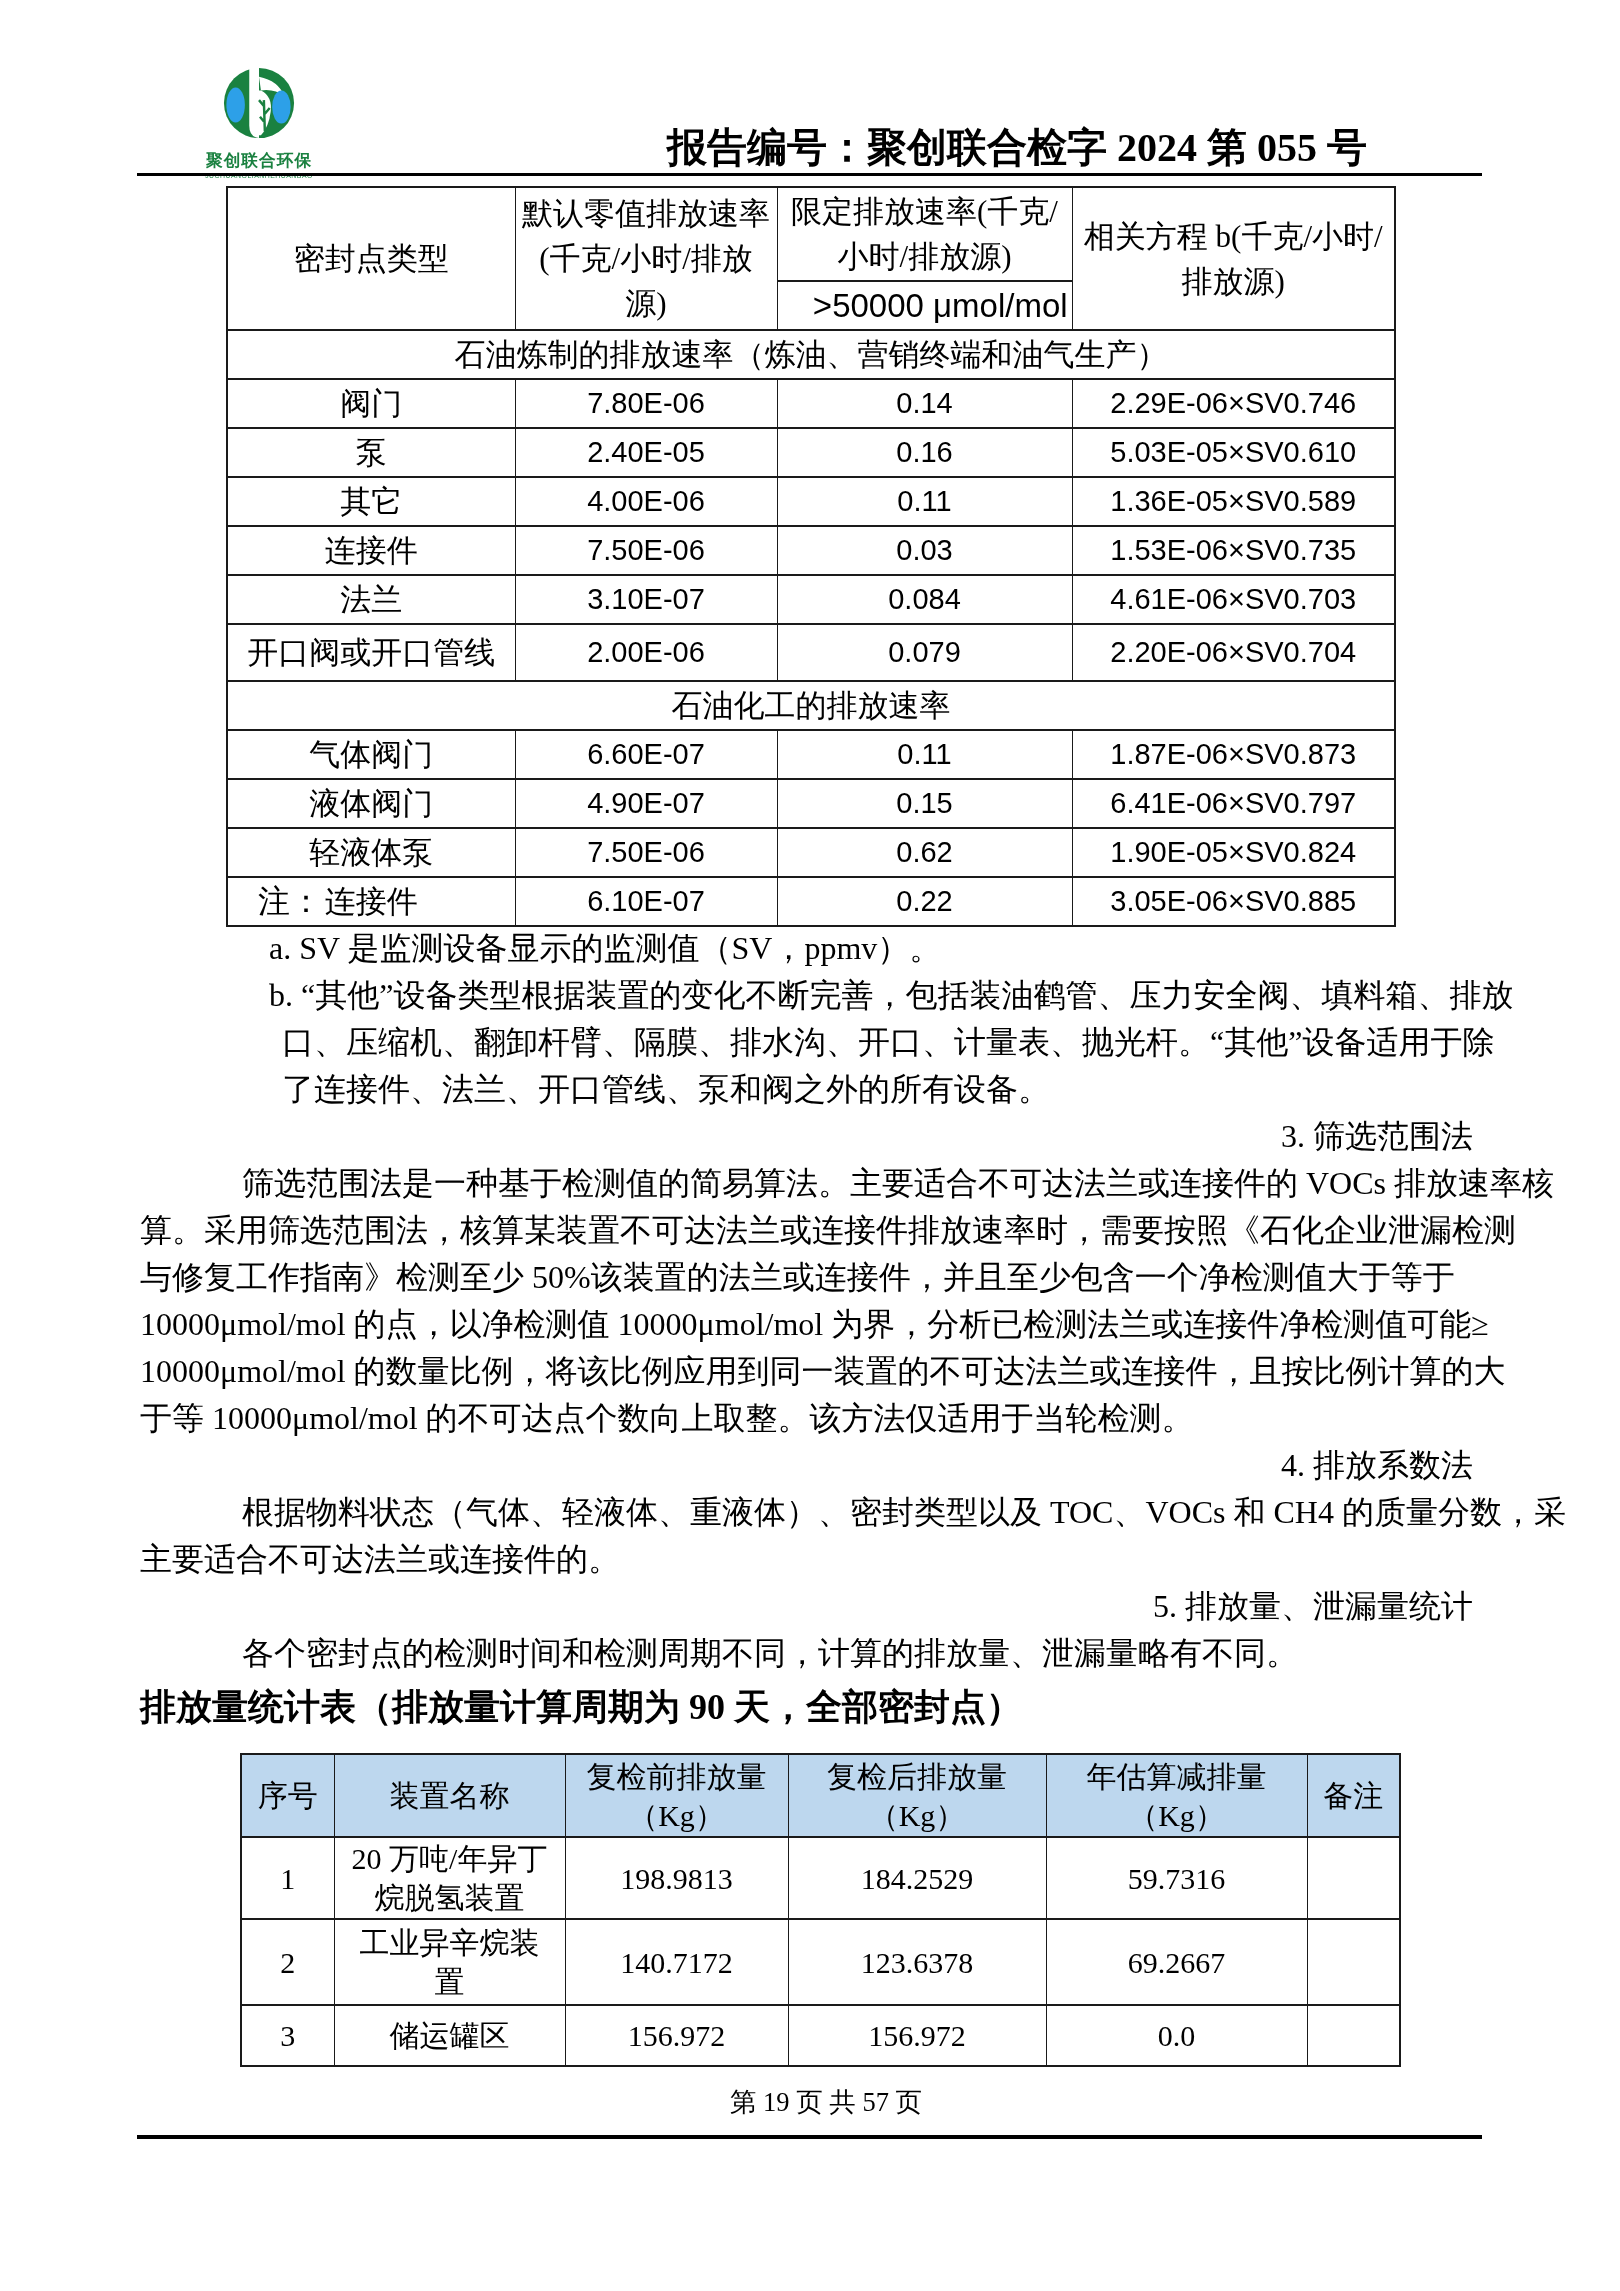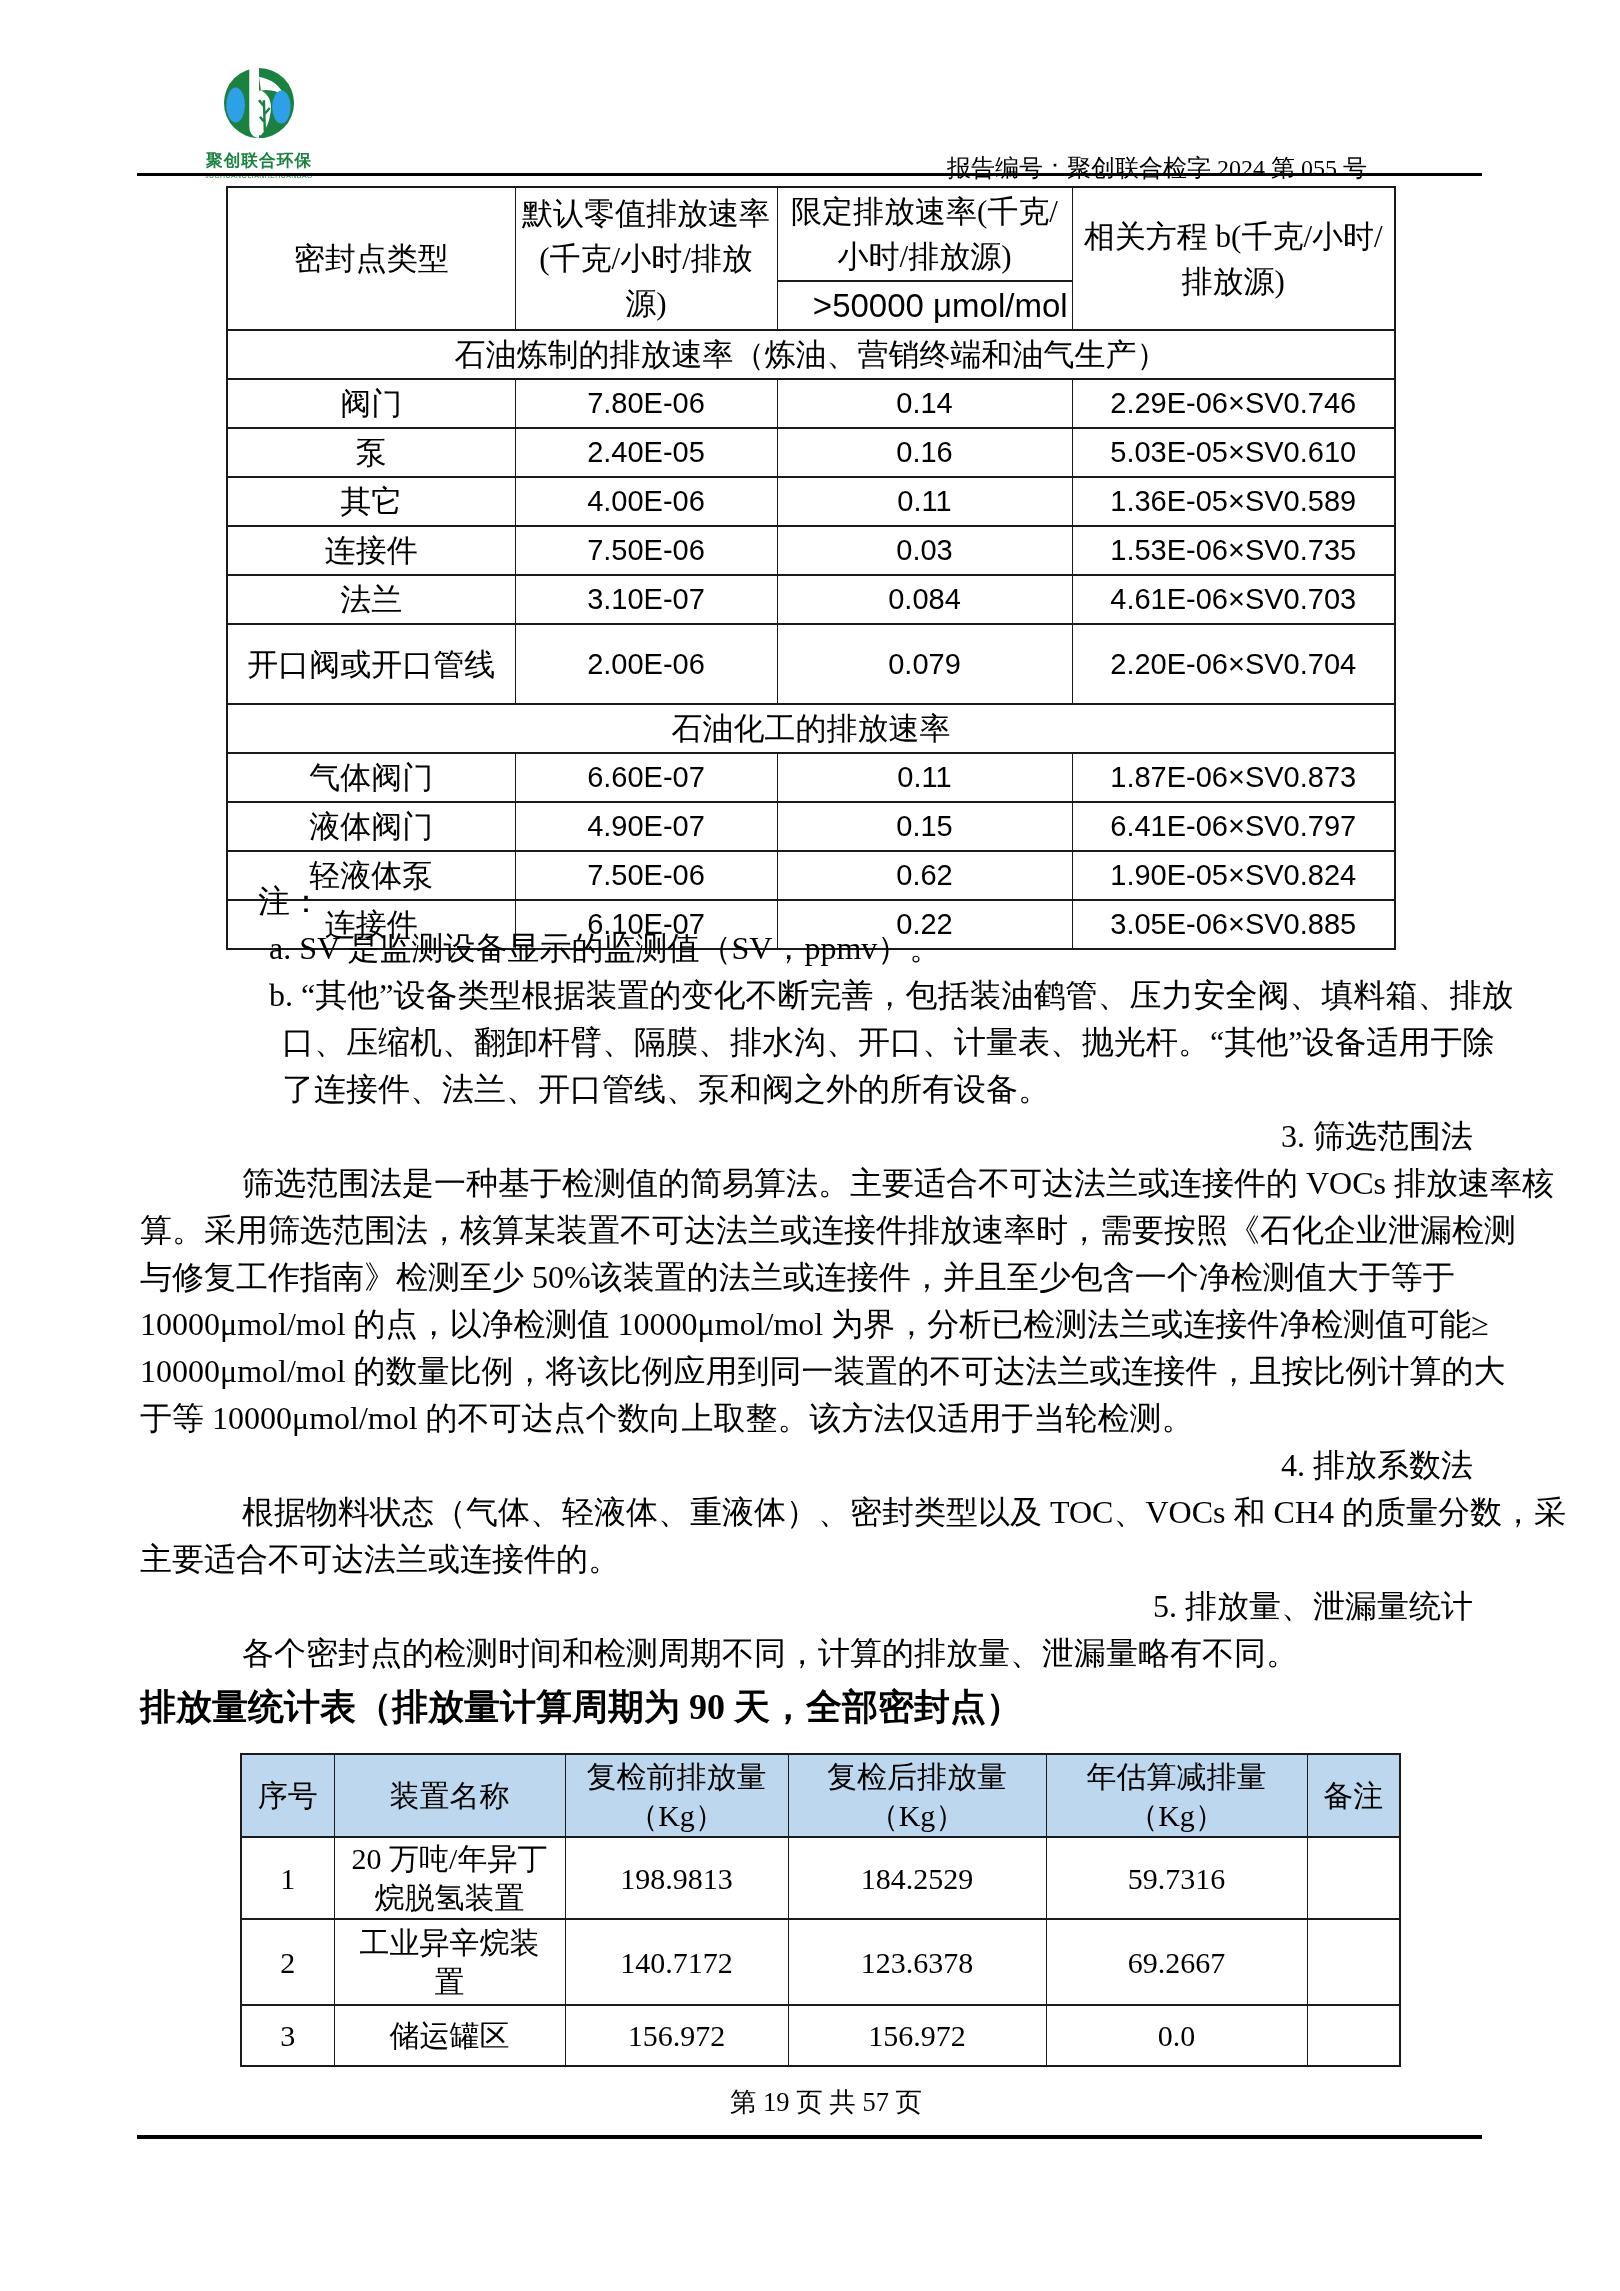--- a/index.html
+++ b/index.html
@@ -10,39 +10,39 @@
     background:#ffffff;
     font-family:"Liberation Serif", serif;
     color:#000;
     overflow:hidden;
   }
 
   
   .logo { position:absolute; left:200px; top:67px; width:118px; text-align:center; }
   .logo-name { margin-top:2px; font-size:16.7px; font-weight:bold; color:#1a8140; letter-spacing:1px; font-family:"Liberation Sans", sans-serif; }
   .logo-sub { font-size:6.9px; color:#1a8140; letter-spacing:0.5px; font-family:"Liberation Sans", sans-serif; }
-  .report-no { position:absolute; top:152px; right:253px; font-size:24px; }
+  .report-no { position:absolute; top:120px; right:253px; font-size:40px;font-weight:bold; }
   .hrule-top { position:absolute; left:137px; top:173px; width:1345px; height:2.9px; background:#000; }
   .hrule-bottom { position:absolute; left:137px; top:2135px; width:1345px; height:3.9px; background:#000; }
 
   
   table { border-collapse:collapse; table-layout:fixed; }
   .rate-table { position:absolute; left:226px; top:186px; width:1168px; border:2px solid #1a1a1a; }
   .rate-table td {
     border-left:1px solid #1a1a1a; border-right:1px solid #1a1a1a;
     border-top:2px solid #1a1a1a; border-bottom:2px solid #1a1a1a;
     text-align:center; vertical-align:middle;
     font-size:31px; line-height:45px; padding:1px 3.9px;
   }
   .rate-table td.num { font-family:"Liberation Sans", sans-serif; font-size:29px; }
   .rate-table tr.h-top  td { height:90px; }
   .rate-table tr.h-sub  td { height:47px; font-family:"Liberation Sans", sans-serif; font-size:33px;text-align:right; }
   .rate-table tr.sec    td { height:43px; }
   .rate-table tr.r      td { height:44px; }
-  .rate-table tr.r-tall td { height:80px; }
+  .rate-table tr.r-tall td { height:57px; }
 
   
   .bodytext { position:absolute; left:140px; top:878px; width:1333px; font-size:32px; }
   .line { line-height:47px; white-space:nowrap; }
   .ind-note { padding-left:118px; }
   .ind-item { padding-left:129px; }
   .ind-hang { padding-left:142px; }
   .ind-head { padding-left:117px;text-align:right; }
   .ind-para { padding-left:102px; }
 

